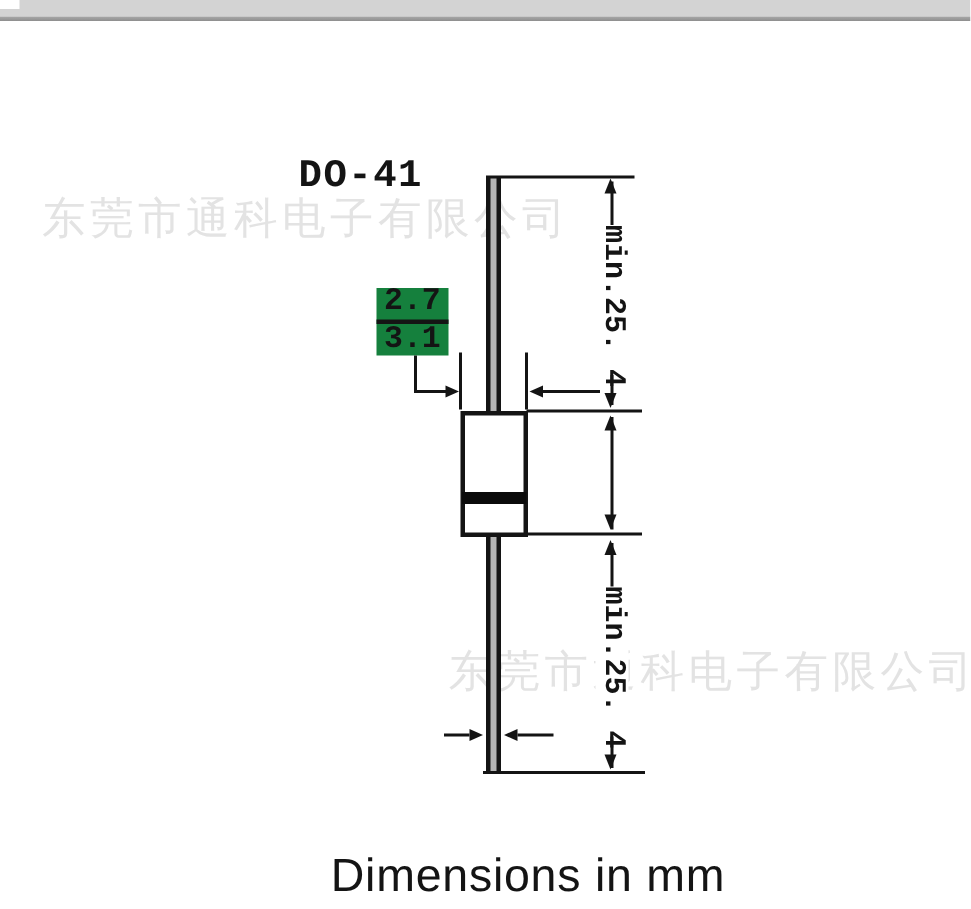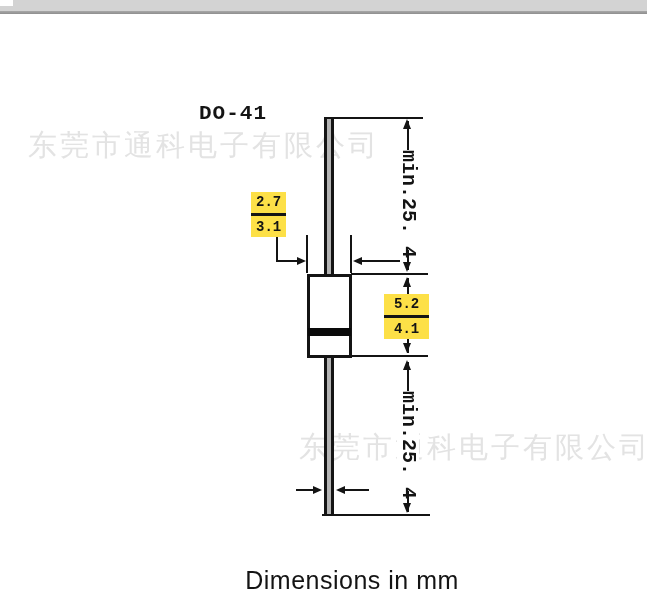--- a/index.html
+++ b/index.html
@@ -19,26 +19,26 @@
   .arr-r{border-top:4px solid transparent;border-bottom:4px solid transparent;border-left:9px solid #141414;}
   .arr-l{border-top:4px solid transparent;border-bottom:4px solid transparent;border-right:9px solid #141414;}
   .arr-u{border-left:4px solid transparent;border-right:4px solid transparent;border-bottom:10px solid #141414;}
   .arr-d{border-left:4px solid transparent;border-right:4px solid transparent;border-top:10px solid #141414;}
   
   .lead{width:10px;background:#b4b4b4;border-left:3px solid #141414;border-right:3px solid #141414;box-sizing:border-box;}
   .body-rect{left:307px;top:274px;width:45px;height:84px;border:3px solid #141414;background:#ffffff;box-sizing:border-box;}
   .band{left:308px;top:328px;width:43px;height:8px;background:#0a0a0a;}
   
   .dimfont{font-family:"Liberation Mono","DejaVu Sans Mono",monospace;font-weight:bold;color:#141414;}
-  .pkg-label{font-size:21px;letter-spacing:1px;}
+  .pkg-label{font-size:26px;letter-spacing:1px;}
   .vlabel{width:100px;height:22px;line-height:22px;text-align:center;font-size:20px;background:#ffffff;transform:rotate(90deg);white-space:nowrap;}
-  .frac{text-align:center;font-size:14px;line-height:20px;background:#fde047;}
+  .frac{text-align:center;font-size:21px;line-height:20px;background:#15803d;}
   .frac .top{display:block;border-bottom:3px solid #141414;padding:0 5px 1px 5px;}
   .frac .bot{display:block;padding-top:1px;}
-  .caption{font-size:25px;color:#141414;letter-spacing:0.5px;white-space:nowrap;}
+  .caption{font-size:31px;color:#141414;letter-spacing:0.5px;white-space:nowrap;}
 </style>
 </head>
 <body>
 
 <div id="stage">
 
   <div class="abs top-bar"></div>
   <div class="abs top-notch"></div>
   <div class="abs top-edge"></div>
 
@@ -71,24 +71,20 @@
   <div class="abs h-line" style="left:276px;top:260px;width:22px;"></div>
   <div class="abs arr arr-r" style="left:297px;top:257px;"></div>
   <div class="abs v-line" style="left:306px;top:235px;height:38px;"></div>
   <div class="abs v-line" style="left:350px;top:235px;height:38px;"></div>
   <div class="abs arr arr-l" style="left:353px;top:257px;"></div>
   <div class="abs h-line" style="left:362px;top:260px;width:38px;"></div>
 
   <div class="abs v-line" style="left:407px;top:278px;height:75px;"></div>
   <div class="abs arr arr-u" style="left:403px;top:277px;"></div>
   <div class="abs arr arr-d" style="left:403px;top:343px;"></div>
-  <div class="abs dimfont frac" style="left:384px;top:294px;">
-    <span class="top" style="padding:0 10px 1px 10px;">5.2</span>
-    <span class="bot">4.1</span>
-  </div>
 
   <div class="abs v-line" style="left:407px;top:362px;height:150px;"></div>
   <div class="abs arr arr-u" style="left:403px;top:360px;"></div>
   <div class="abs arr arr-d" style="left:403px;top:503px;"></div>
   <div class="abs dimfont vlabel" style="left:358px;top:430px;">min.25. 4</div>
 
   <div class="abs h-line" style="left:296px;top:489px;width:17px;"></div>
   <div class="abs arr arr-r" style="left:313px;top:486px;"></div>
   <div class="abs arr arr-l" style="left:336px;top:486px;"></div>
   <div class="abs h-line" style="left:345px;top:489px;width:24px;"></div>

